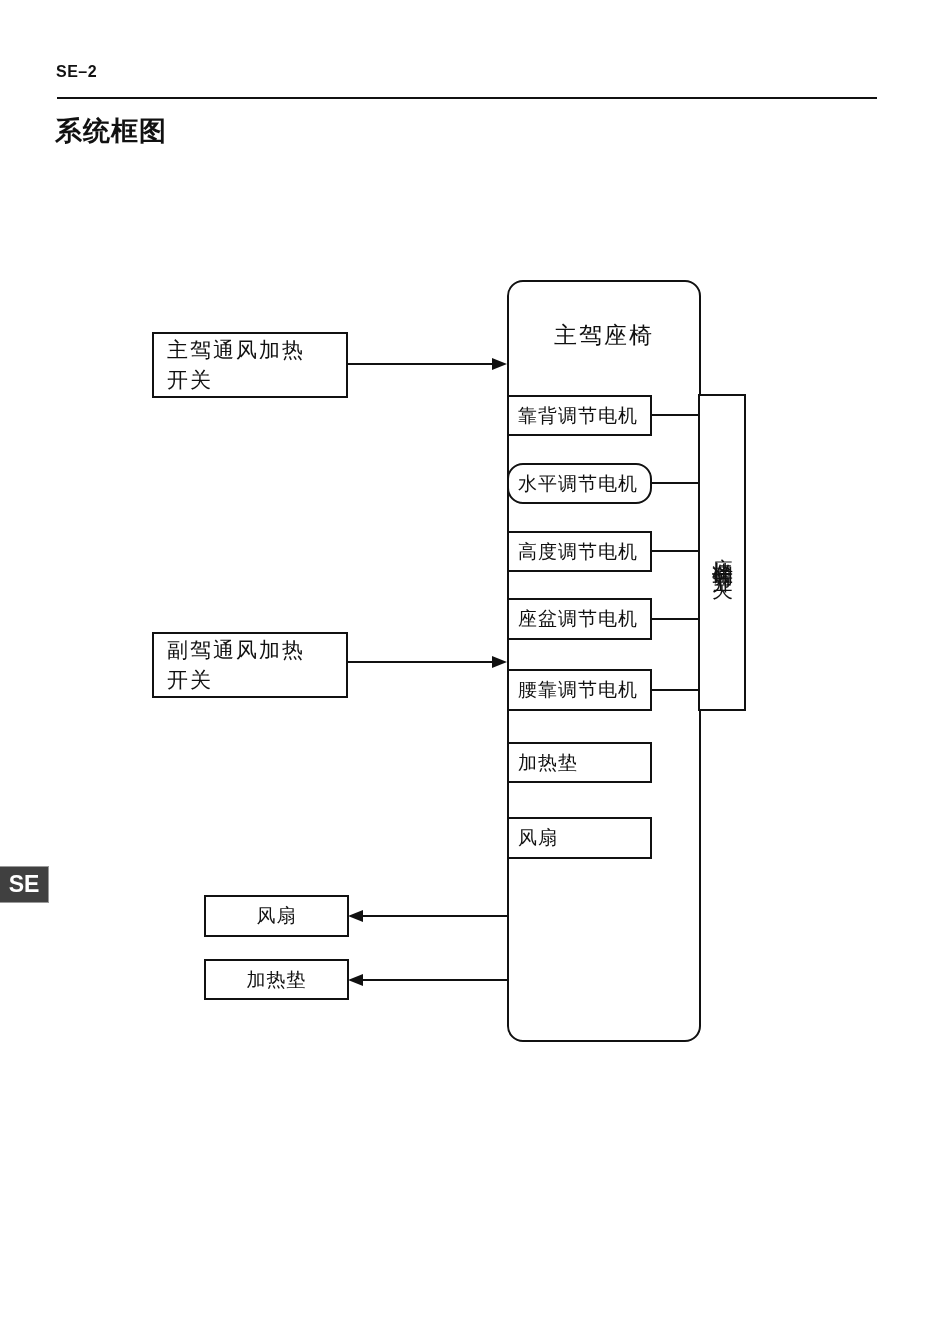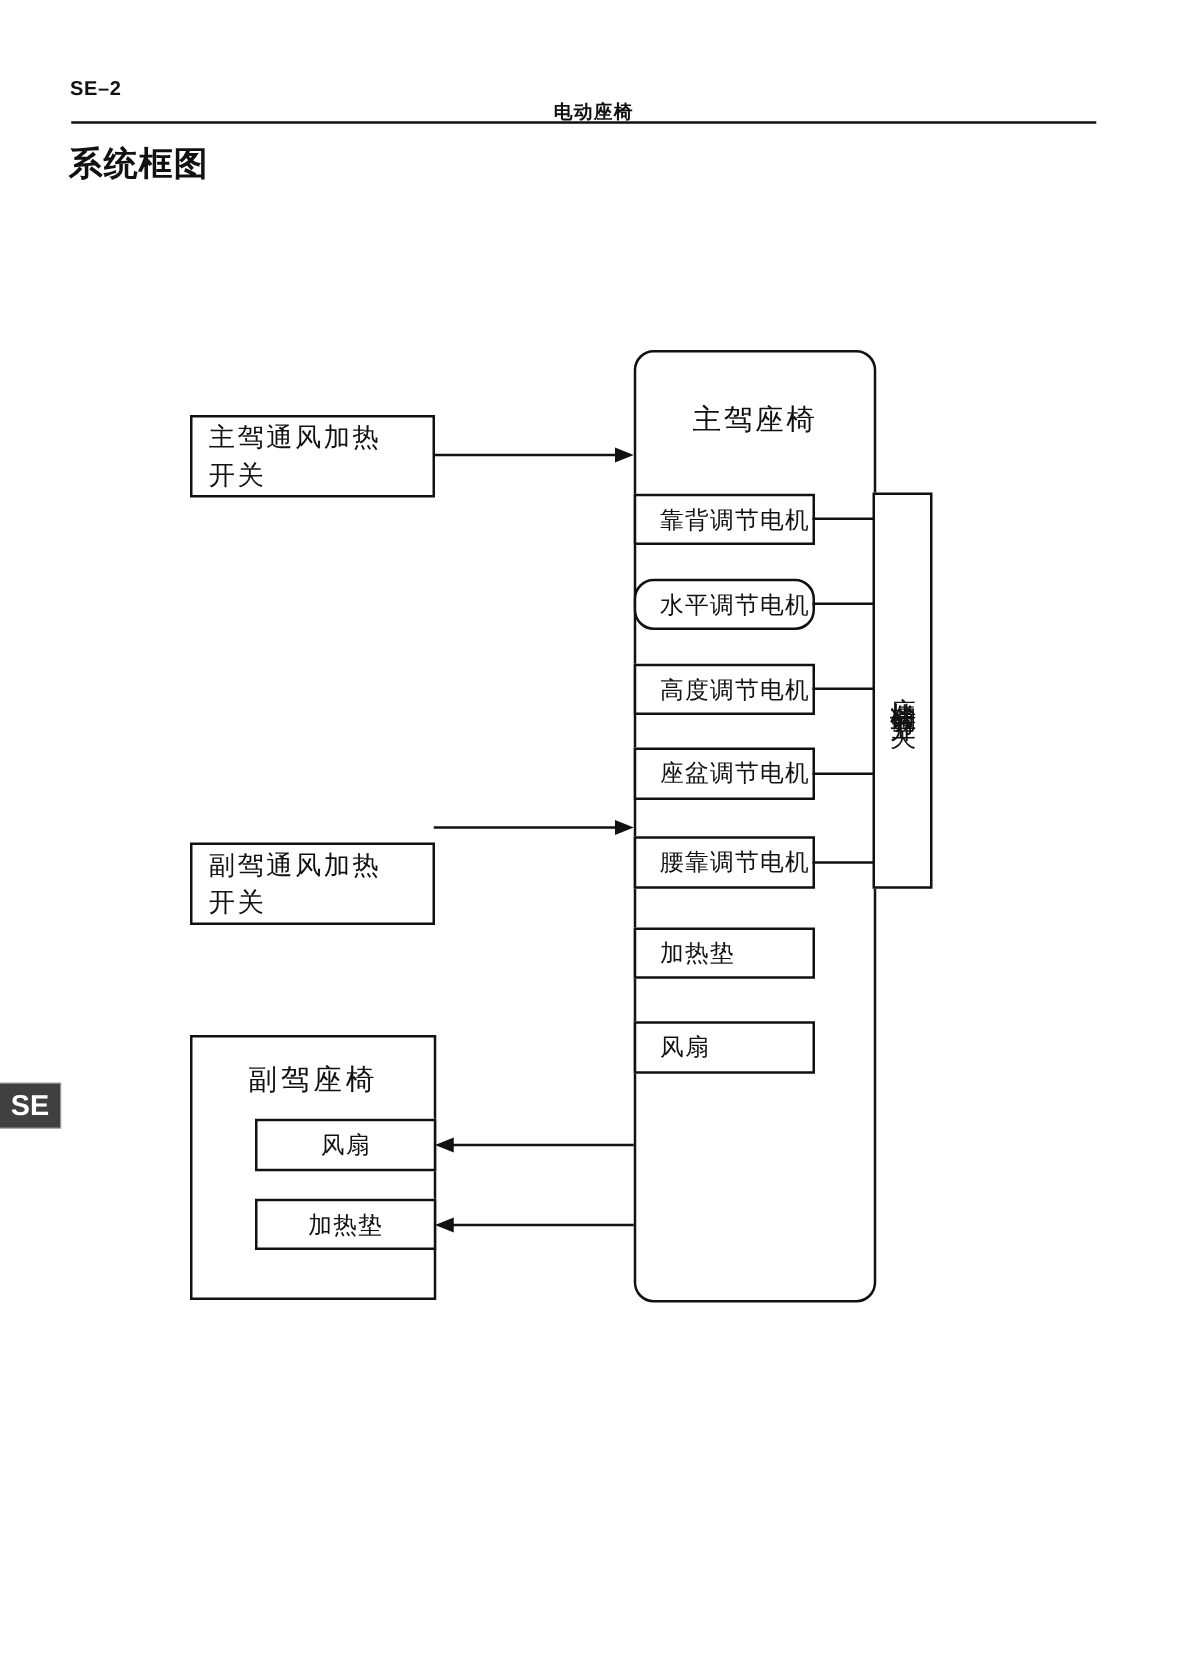--- a/index.html
+++ b/index.html
@@ -37,21 +37,21 @@
     border-left:15px solid #111;}
   .arr-l{position:absolute;width:0;height:0;
     border-top:6px solid transparent;border-bottom:6px solid transparent;
     border-right:15px solid #111;}
 
   .main-seat{left:507px;top:280px;width:194px;height:762px;border-radius:16px;}
   .seat-title{position:absolute;left:0;right:0;top:38px;text-align:center;
     font-size:23px;letter-spacing:2px;}
 
   .comp{display:flex;align-items:center;font-size:19px;letter-spacing:1px;
-    padding-left:19px;}
+    padding-left:9px;}
   .comp.centered{justify-content:center;padding-left:0;}
 
   .switch-tall{left:698px;top:394px;width:48px;height:317px;
     display:flex;align-items:center;justify-content:center;}
   .vtext{writing-mode:vertical-rl;text-orientation:upright;
     font-size:21px;letter-spacing:4px;line-height:1;}
 
   .vent-box{left:152px;width:196px;height:66px;
     display:flex;align-items:center;
     font-size:21px;line-height:30px;padding-left:13px;
@@ -60,21 +60,20 @@
   .pass-seat{left:152px;top:828px;width:197px;height:212px;}
   .pass-title{position:absolute;left:0;right:0;top:18px;text-align:center;
     font-size:23px;letter-spacing:3px;}
 </style>
 </head>
 <body>
 
 <div id="page">
 
   <div class="abs sans page-num">SE–2</div>
-  <div class="abs sans hdr-title">电动座椅</div>
   <div class="abs hdr-rule"></div>
   <div class="abs sans sec-title">系统框图</div>
 
   <div class="abs sans se-tab">SE</div>
 
   <div class="box main-seat">
     <div class="seat-title">主驾座椅</div>
   </div>
 
   <div class="box comp" style="left:507px;top:395px;width:145px;height:41px;">靠背调节电机</div>
@@ -93,28 +92,25 @@
   <div class="hline" style="left:650px;top:482px;width:50px;"></div>
   <div class="hline" style="left:650px;top:550px;width:50px;"></div>
   <div class="hline" style="left:650px;top:618px;width:50px;"></div>
   <div class="hline" style="left:650px;top:689px;width:50px;"></div>
 
   <div class="box vent-box" style="top:332px;">主驾通风加热
 开关</div>
   <div class="hline" style="left:347px;top:363px;width:148px;"></div>
   <div class="arr-r" style="left:492px;top:358px;"></div>
 
-  <div class="box vent-box" style="top:632px;margin-top:42px;">副驾通风加热
+  <div class="box vent-box" style="top:632px;">副驾通风加热
 开关</div>
   <div class="hline" style="left:347px;top:661px;width:148px;"></div>
   <div class="arr-r" style="left:492px;top:656px;"></div>
 
-  <div class="box pass-seat">
-    <div class="pass-title">副驾座椅</div>
-  </div>
 
   <div class="box comp centered" style="left:204px;top:895px;width:145px;height:42px;">风扇</div>
   <div class="box comp centered" style="left:204px;top:959px;width:145px;height:41px;">加热垫</div>
 
   <div class="hline" style="left:361px;top:915px;width:146px;"></div>
   <div class="arr-l" style="left:348px;top:910px;"></div>
 
   <div class="hline" style="left:361px;top:979px;width:146px;"></div>
   <div class="arr-l" style="left:348px;top:974px;"></div>
 

